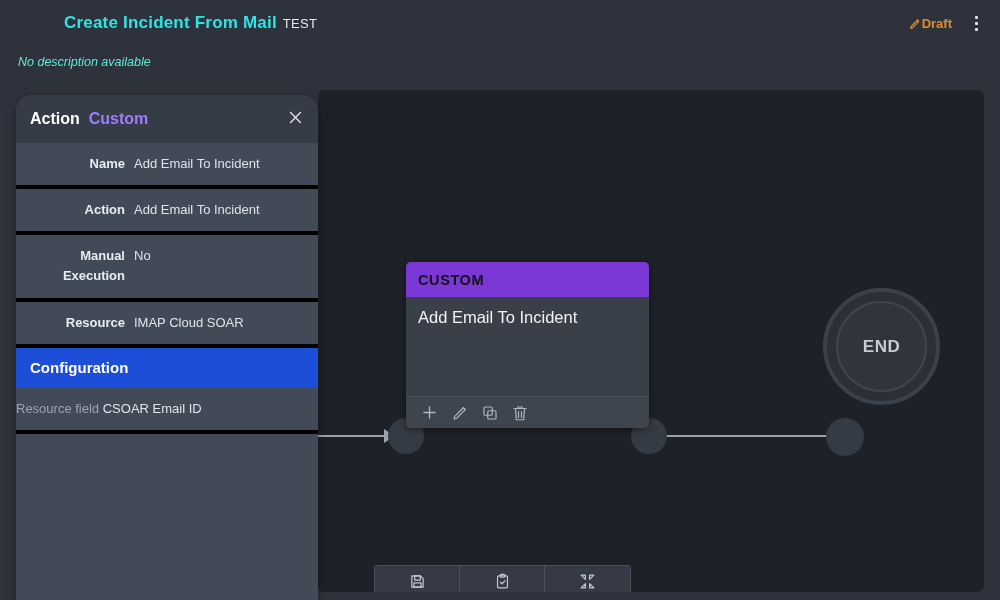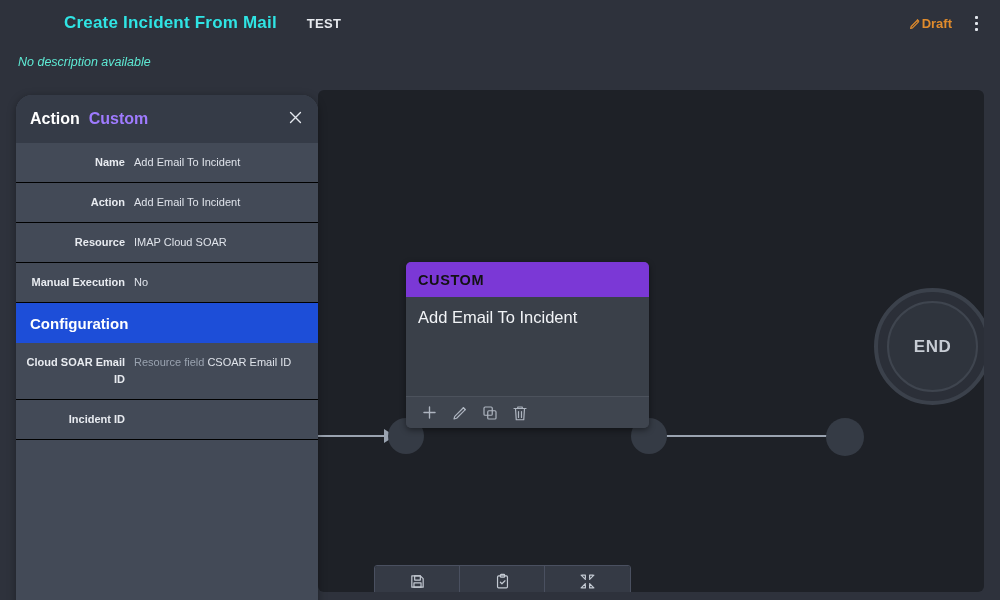--- a/index.html
+++ b/index.html
@@ -14,22 +14,22 @@
   .topbar {
     position: absolute; left: 0; top: 0; width: 1000px; height: 46px;
     display: flex; align-items: center; padding-left: 46px;
   }
   .wf-title {
     margin-left: 18px;
     font-size: 17px; font-weight: bold; color: #2fe4e4;
     letter-spacing: .2px;
   }
   .wf-tag {
-    margin-left: 30px;
-    font-size: 13px; font-weight: bold; color: #e6e9ee;
+    margin-left: 6px;
+    font-size: 13px; font-weight: normal; color: #e6e9ee;
     letter-spacing: .3px;
   }
   .topbar-right {
     margin-left: auto; display: flex; align-items: center; gap: 14px;
     padding-right: 14px;
   }
   .draft {
     display: flex; align-items: center; 
     color: #e08b2c; font-size: 13px; font-weight: bold;
   }
@@ -148,22 +148,22 @@
     height: 48px; background: #353b47;
     display: flex; align-items: center;
     padding: 0 14px 0 14px;
   }
   .panel-head .lbl { font-size: 16px; font-weight: bold; color: #ffffff; }
   .panel-head .typ { font-size: 16px; font-weight: bold; color: #9f7bff; margin-left: 9px; }
   .panel-head .x { margin-left: auto; cursor: pointer; display: block; }
 
   .row {
     display: flex; padding: 11px 14px 11px 0;
-    border-bottom: 1px solid #000000;
-    font-size: 11px;
+    border-bottom: 4px solid #000000;
+    font-size: 13px;
   }
   .row .k {
     width: 118px; flex: none; text-align: right;
     padding-right: 9px; color: #e8ebf0; font-weight: bold;
     line-height: 1.55;
   }
   .row .v { color: #dfe3ea; line-height: 1.55; }
   .v-dim { color: #9aa3b0; }
   .row.tall { padding-top: 11px; padding-bottom: 11px; }
 
@@ -237,21 +237,21 @@
         </svg>
       </span>
     </div>
   </div>
 
   <div class="edge-line" style="left:340px; top:345px; width:184px;"></div>
   <div class="arrow-head" style="left:516px; top:339px;"></div>
 
   <div class="port" style="left:508px; top:328px; width:38px; height:38px;"></div>
 
-  <div class="end-node" style="left:556px; top:198px;">
+  <div class="end-node" style="left:505px; top:198px;">
     <div class="end-inner">END</div>
   </div>
 
   <div class="bottom-toolbar" style="left:56px; top:475px;">
     <button>
       <span>
         <svg width="17" height="17" viewBox="0 0 24 24" fill="none" stroke="#c3c9d2" stroke-width="1.7" stroke-linejoin="round">
           <path d="M4 4h12l4 4v12H4z"></path>
           <rect x="8" y="4" width="8" height="6"></rect>
           <rect x="7" y="14" width="10" height="6"></rect>
@@ -292,37 +292,32 @@
   </div>
 
   <div class="row">
     <div class="k">Name</div>
     <div class="v">Add Email To Incident</div>
   </div>
   <div class="row">
     <div class="k">Action</div>
     <div class="v">Add Email To Incident</div>
   </div>
+  <div class="row tall">
+    <div class="k">Manual Execution</div>
+    <div class="v">No</div>
+  </div>
   <div class="row">
     <div class="k">Resource</div>
     <div class="v">IMAP Cloud SOAR</div>
   </div>
-  <div class="row tall">
-    <div class="k">Manual Execution</div>
-    <div class="v">No</div>
-  </div>
 
   <div class="section-bar">
     <span>Configuration</span>
   </div>
 
   <div class="row tall">
-    <div class="k">Cloud SOAR Email ID</div>
     <div class="v">
       <span class="v-dim">Resource field</span>
       <span>CSOAR Email ID</span>
     </div>
   </div>
-  <div class="row">
-    <div class="k">Incident ID</div>
-    <div class="v"></div>
-  </div>
 </div>
 
 </body></html>

